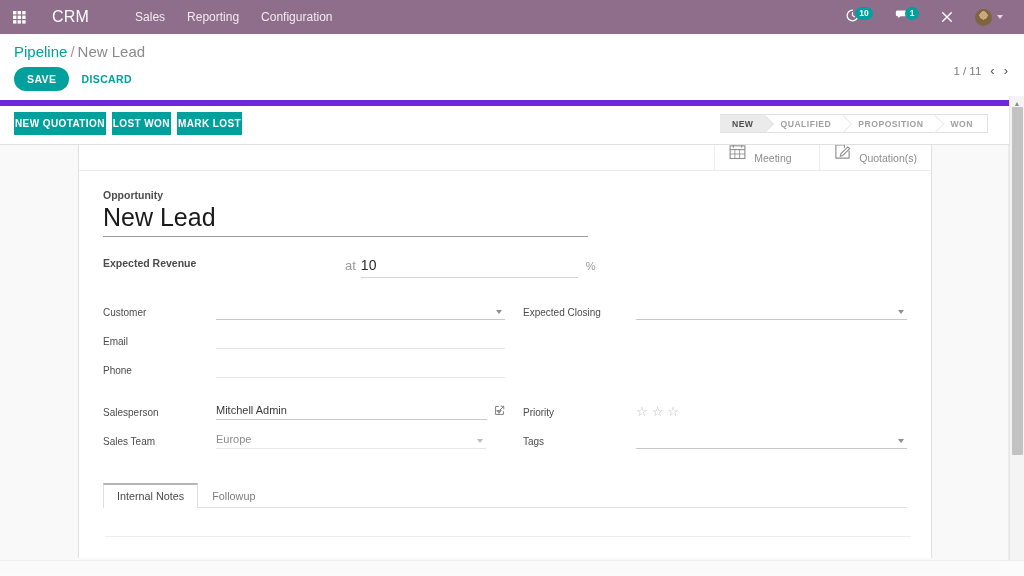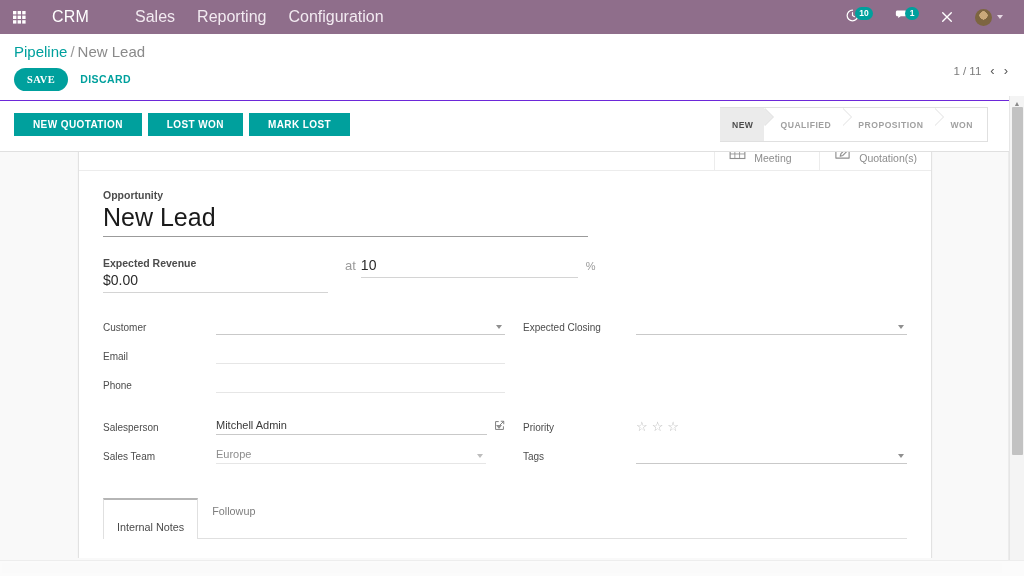--- a/index.html
+++ b/index.html
@@ -37,21 +37,21 @@
     margin-left: 18px;
     letter-spacing: .2px;
     cursor: pointer;
   }
   .nav-menu {
     display: flex; align-items: center;
     margin-left: 46px;
     gap: 22px;
   }
   .nav-menu .nav-item {
-    font-size: 16px;
+    font-size: 12px;
     color: #f2eaf1;
     cursor: pointer;
     white-space: nowrap;
     text-align: center;
   }
   .nav-right {
     margin-left: auto;
     display: flex; align-items: center;
     gap: 0px;
     padding-right: 10px;
@@ -85,21 +85,21 @@
     width: 0; height: 0;
     border-left: 3.5px solid transparent;
     border-right: 3.5px solid transparent;
     border-top: 4px solid #e6d9e4;
     margin-left: 5px;
   }
 
   
   .control-panel {
     background: #ffffff;
-    border-bottom: 1px solid #6d28d9;
+    border-bottom: 6px solid #6d28d9;
     padding: 0;
     position: relative;
     z-index: 30;
   }
   .cp-row1 {
     display: flex; align-items: flex-start;
     padding: 9px 14px 0 14px;
     position: relative;
   }
   .breadcrumb {
@@ -121,21 +121,21 @@
   .btn-save {
     background: #00a09d;
     color: #fff;
     font-size: 10.5px;
     font-weight: bold;
     letter-spacing: .4px;
     border: none;
     padding: 6px 13px;
     cursor: pointer;
     border-radius: 12px;
-    font-family: Liberation Serif, serif;
+    font-family: Liberation Sans, sans-serif;
   }
   .btn-discard {
     background: transparent;
     color: #00a09d;
     font-size: 10.5px;
     font-weight: bold;
     letter-spacing: .4px;
     border: none;
     padding: 6px 2px;
     cursor: pointer;
@@ -167,30 +167,30 @@
     z-index: 20;
     min-height: 32px;
   }
   .obtn {
     background: #00a09d;
     color: #fff;
     font-size: 10px;
     font-weight: bold;
     letter-spacing: .4px;
     border: none;
-    padding: 6px 19px;
+    padding: 6px 1px;
     margin-right: 6px;
     cursor: pointer;
     font-family: "Liberation Sans", sans-serif;
   }
   .statusbar {
     margin-left: auto;
     display: flex;
     align-items: stretch;
-    height: 35px;
+    height: 19px;
     margin-right: 22px;
   }
   .stage {
     position: relative;
     background: #fff;
     border: 1px solid #e0e0e0;
     border-left: none;
     border-right: none;
     font-size: 8.6px;
     font-weight: bold;
@@ -382,21 +382,21 @@
     border: 1px solid transparent;
     border-bottom: none;
     margin-bottom: -1px;
     background: transparent;
   }
   .tab.active {
     color: #4a4a4a;
     background: #fff;
     border-color: #e0e0e0;
     border-top: 2px solid #b5b5b5;
-    padding-top: 21px;
+    padding-top: 5px;
   }
   .tab-content {
     min-height: 96px;
     padding: 28px 2px 0 2px;
   }
   .note-line {
     border-bottom: 1px solid #eeeeee;
     height: 1px;
     width: 806px;
   }
@@ -574,21 +574,20 @@
     </div>
 
     <div class="sheet-body">
 
       <div class="field-label-top">Opportunity</div>
       <input class="title-input" type="text" value="New Lead" placeholder="e.g. Product Pricing" style="">
 
       <div class="row2">
         <div class="col-rev">
           <div class="field-label-top">Expected Revenue</div>
-          <input class="money-input" type="text" value="$0.00" style="">
         </div>
         <div class="col-prob">
           <div class="prob-wrap">
             <span class="at-text">at</span>
             <input class="prob-input" type="text" value="10" style="">
             <span class="pct">%</span>
           </div>
         </div>
       </div>
 

